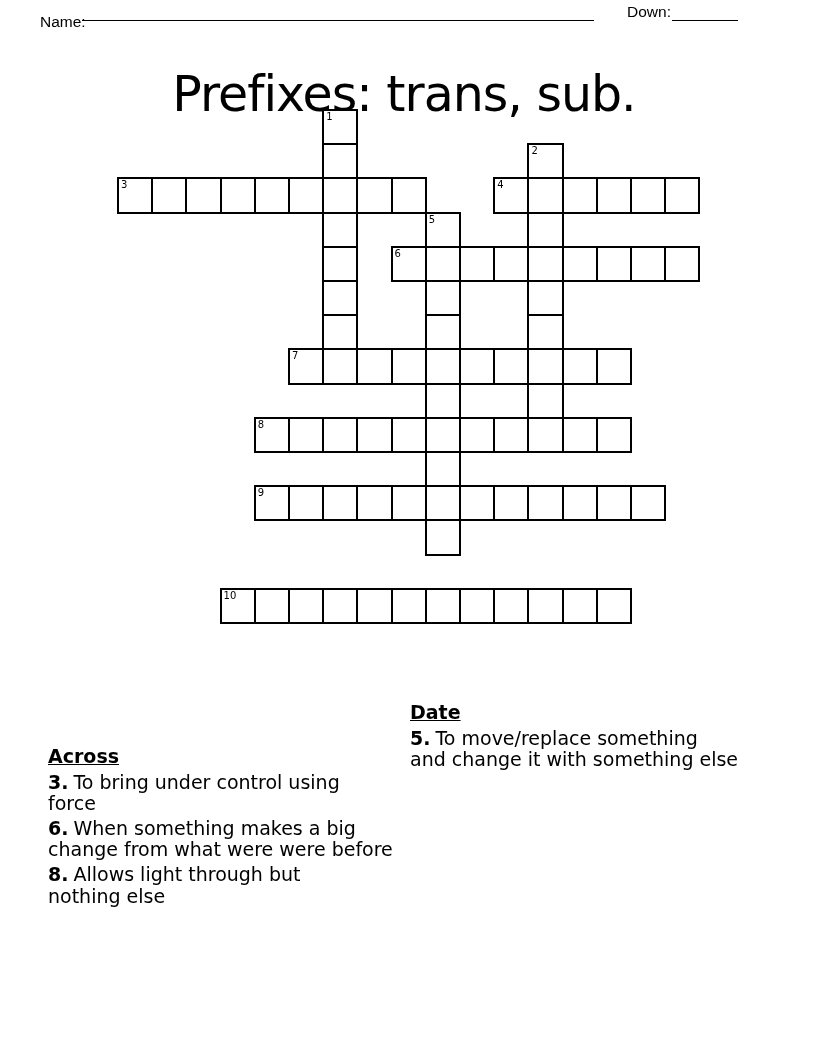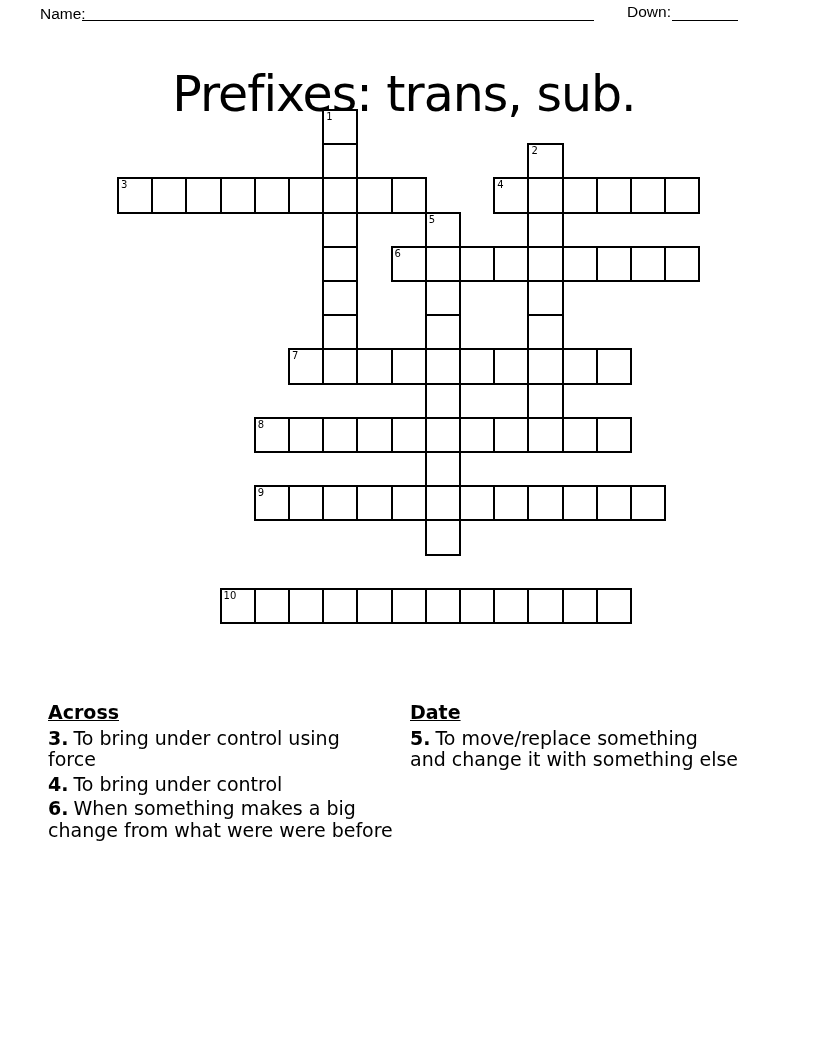--- a/index.html
+++ b/index.html
@@ -48,41 +48,41 @@
   .cellnum {
     position: absolute;
     font-size: 10px;
     line-height: 10px;
     z-index: 2;
     color: #000;
   }
 
   
   .clue-col { position: absolute; top: 702px; }
-  #clues-left  { left: 48px;  width: 375px; }
+  #clues-left  { left: 48px;  width: 375px; margin-top: 44px; }
   #clues-right { left: 410px; width: 370px; }
   .clue-heading {
     font-size: 19px;
     font-weight: bold;
     text-decoration: underline;
     line-height: 21.6px;
     margin-bottom: 4px;
   }
   .clue {
     font-size: 19px;
     line-height: 21.6px;
     margin-bottom: 3px;
   }
   .clue b { font-weight: bold; }
   .clue .t { white-space: pre; margin-left: 5px; }
 </style>
 </head>
 <body>
 
-<div class="abs hdr-label" style="left:40px; top:5px;">Name:</div>
+<div class="abs hdr-label" style="left:40px; top:13px;">Name:</div>
 <div class="writein-line" style="left:82px; top:20px; width:512px;"></div>
 <div class="abs hdr-label" style="left:627px; top:3px;">Down:</div>
 <div class="writein-line" style="left:672px; top:20px; width:66px;"></div>
 
 <h1 class="title">Prefixes: trans, sub.</h1>
 
 <div id="grid">
     <div class="cell" style="left: 322.2px; top: 109px; width: 36.2px; height: 36.2px;"></div>
     <div class="cell" style="left: 322.2px; top: 143.2px; width: 36.2px; height: 36.2px;"></div>
     <div class="cell" style="left: 322.2px; top: 177.4px; width: 36.2px; height: 36.2px;"></div>
@@ -181,26 +181,27 @@
     <div class="cellnum" style="left: 223.6px; top: 590.8px;">10</div>
   </div>
 
 <div id="clues-left" class="clue-col">
   <div class="clue-heading">Across</div>
   <div class="clue">
     <b>3.</b><span class="t">To bring under control using
 force</span>
   </div>
   <div class="clue">
-    <b>4.</b><span class="t">To bring under control</span>
-  </div>
-  <div class="clue">
     <b>6.</b><span class="t">When something makes a big
 change from what were were before</span>
   </div>
+  <div class="clue">
+    <b>8.</b><span class="t">Allows light through but
+nothing else</span>
+  </div>
 </div>
 
 <div id="clues-right" class="clue-col">
   <div class="clue-heading">Date</div>
   <div class="clue">
     <b>5.</b><span class="t">To move/replace something
 and change it with something else</span>
   </div>
 </div>
 

